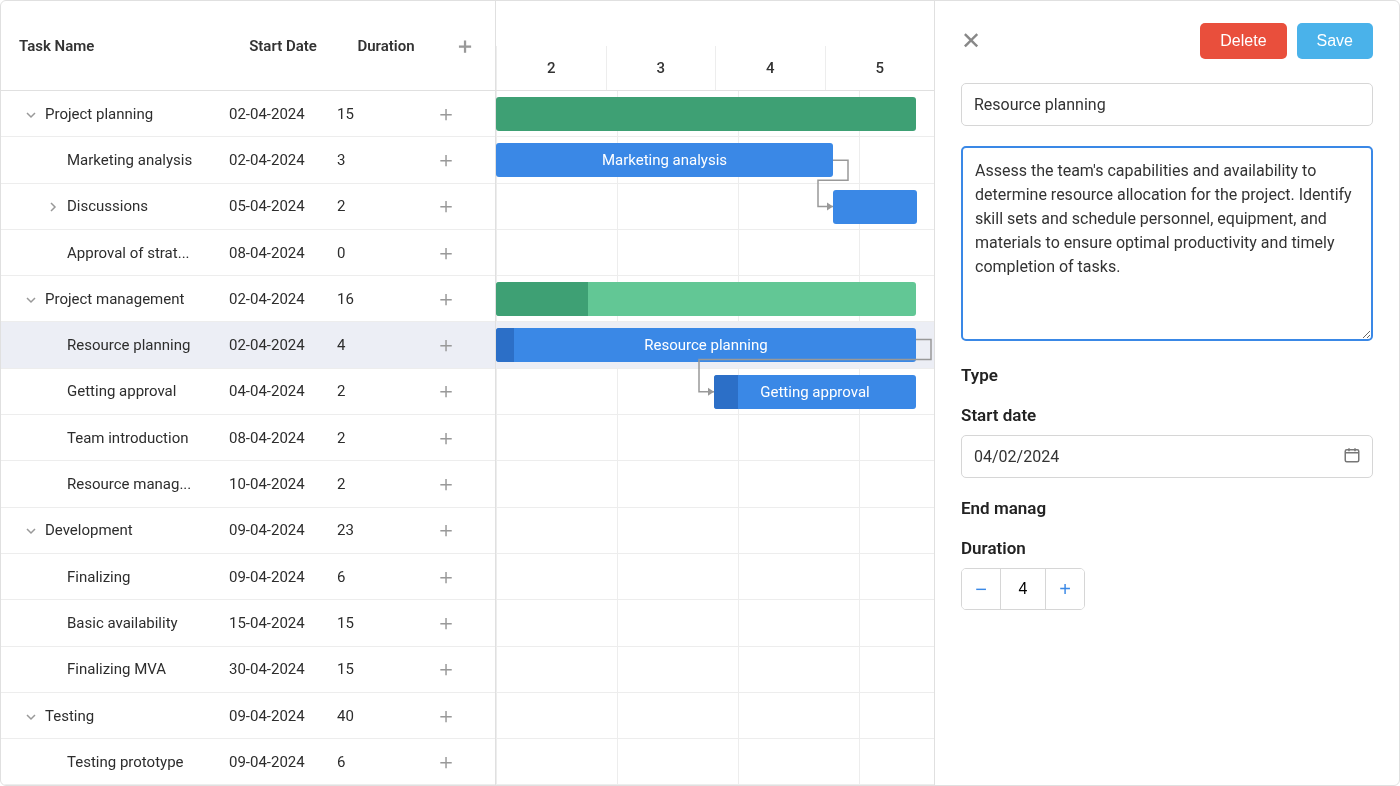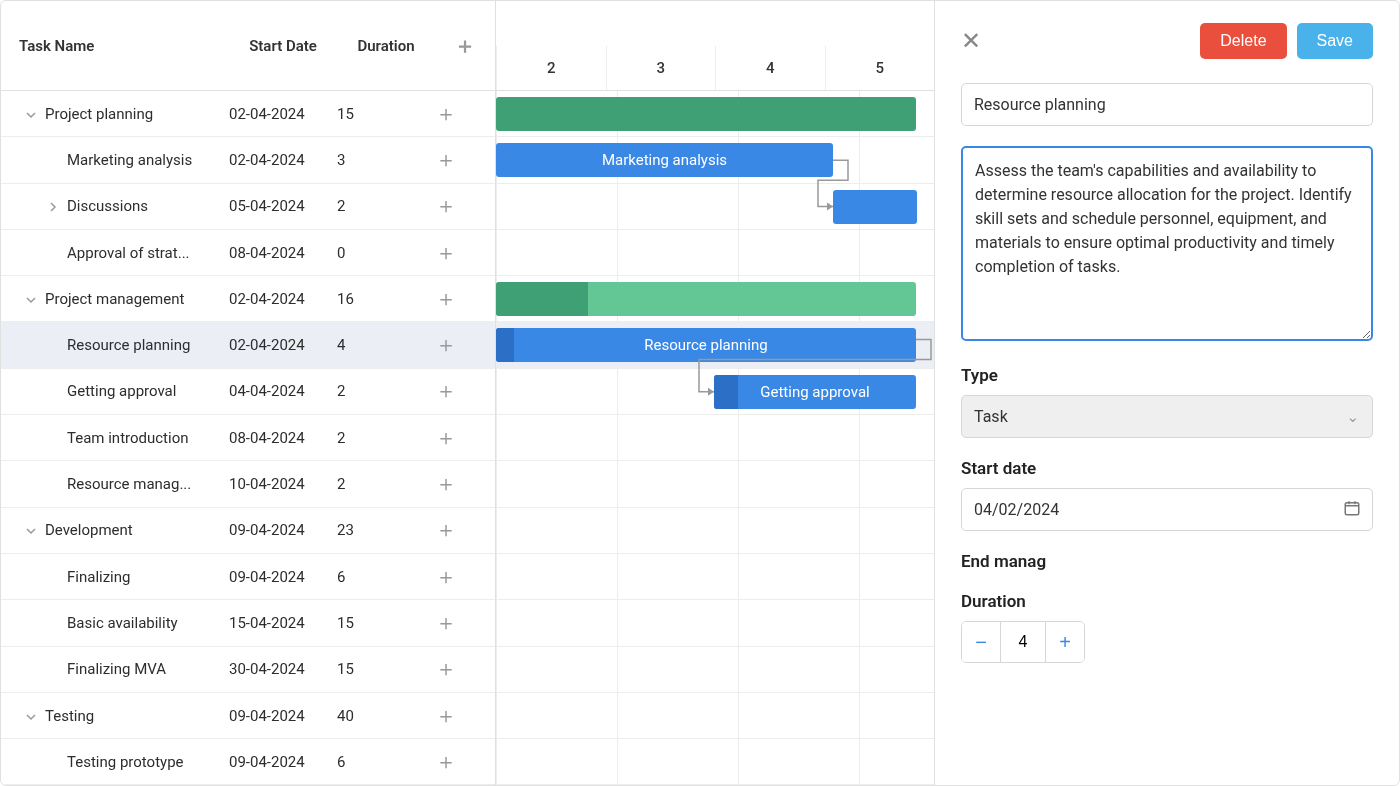--- a/index.html
+++ b/index.html
@@ -297,26 +297,20 @@
     <div class="field">
       <input class="field-input" value="Resource planning" style="">
     </div>
 
     <div class="field">
       <textarea class="field-textarea" style="">Assess the team's capabilities and availability to determine resource allocation for the project. Identify skill sets and schedule personnel, equipment, and materials to ensure optimal productivity and timely completion of tasks.</textarea>
     </div>
 
     <div class="field">
       <label class="field-label">Type</label>
-      <div class="field-select-wrap">
-        <select class="field-select">
-          <option>Task</option>
-        </select>
-        <span class="chev">⌄</span>
-      </div>
     </div>
 
     <div class="field">
       <label class="field-label">Start date</label>
       <div class="field-date-wrap">
         <input class="field-input" value="04/02/2024" style="">
         <span class="cal-icon">
           <svg width="18" height="18" viewBox="0 0 24 24" fill="none" stroke="currentColor" stroke-width="2">
               <rect x="3" y="5" width="18" height="16" rx="2"></rect>
               <path d="M3 9h18M8 3v4M16 3v4"></path>

